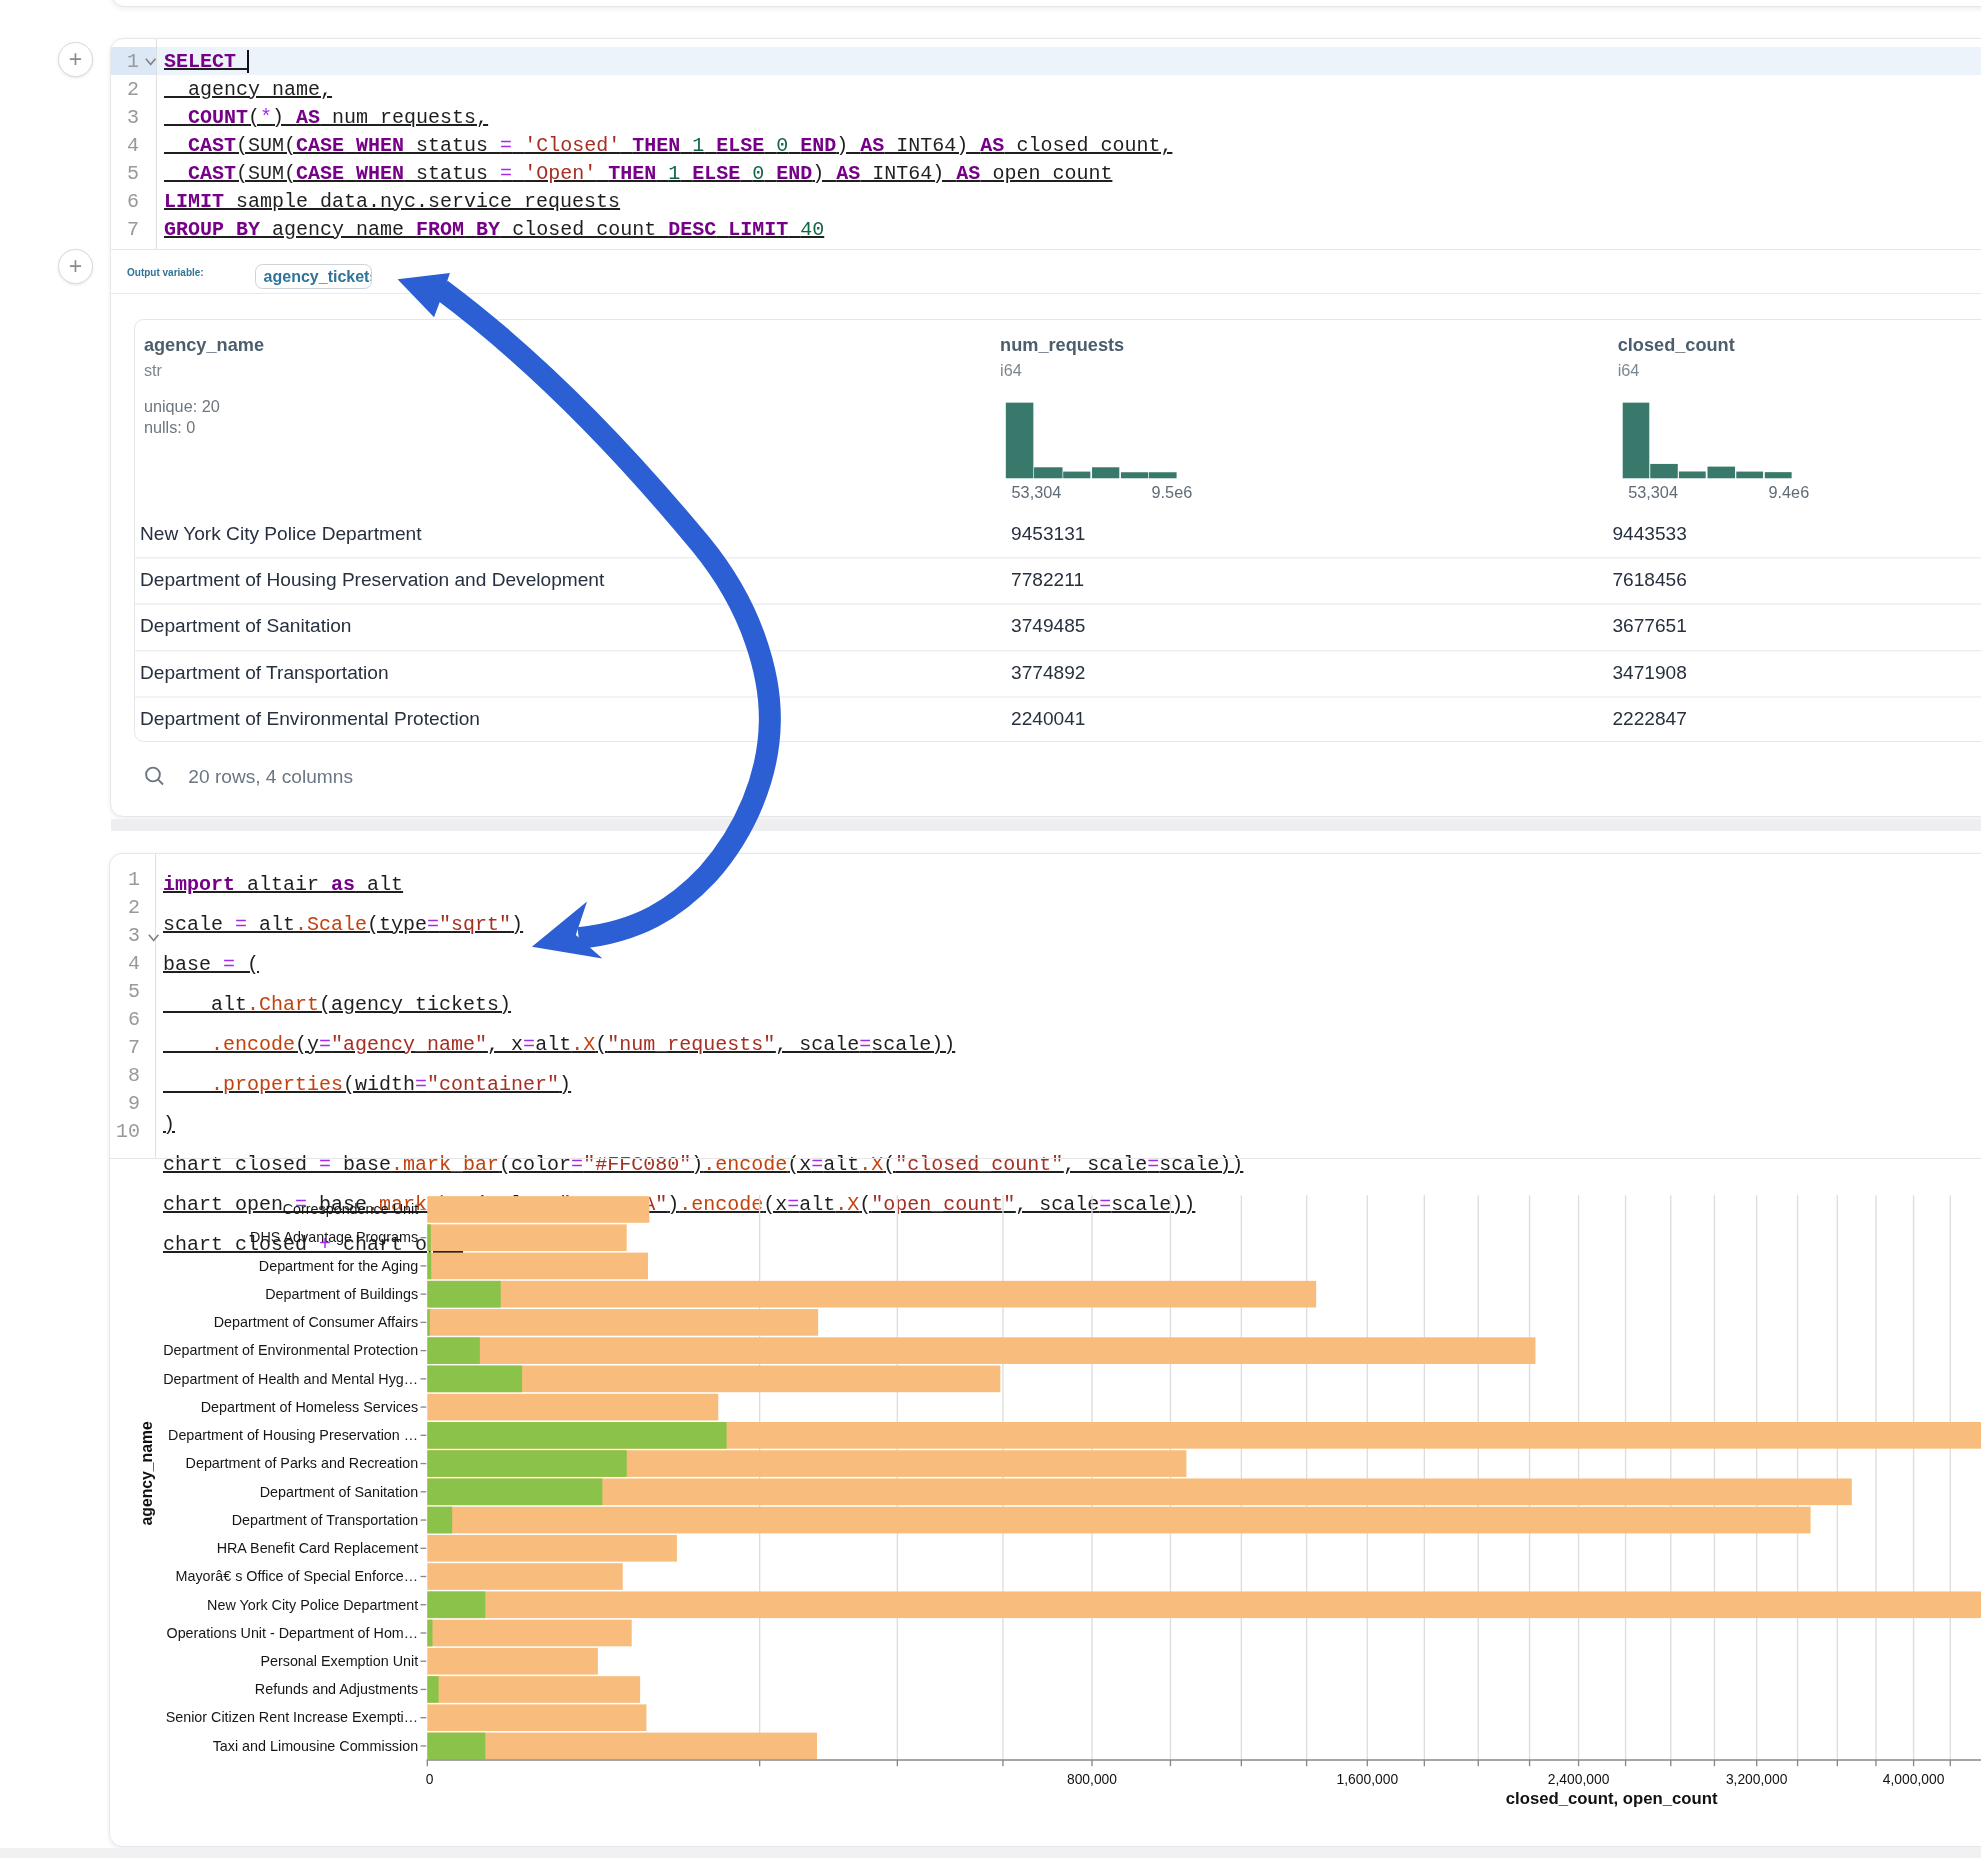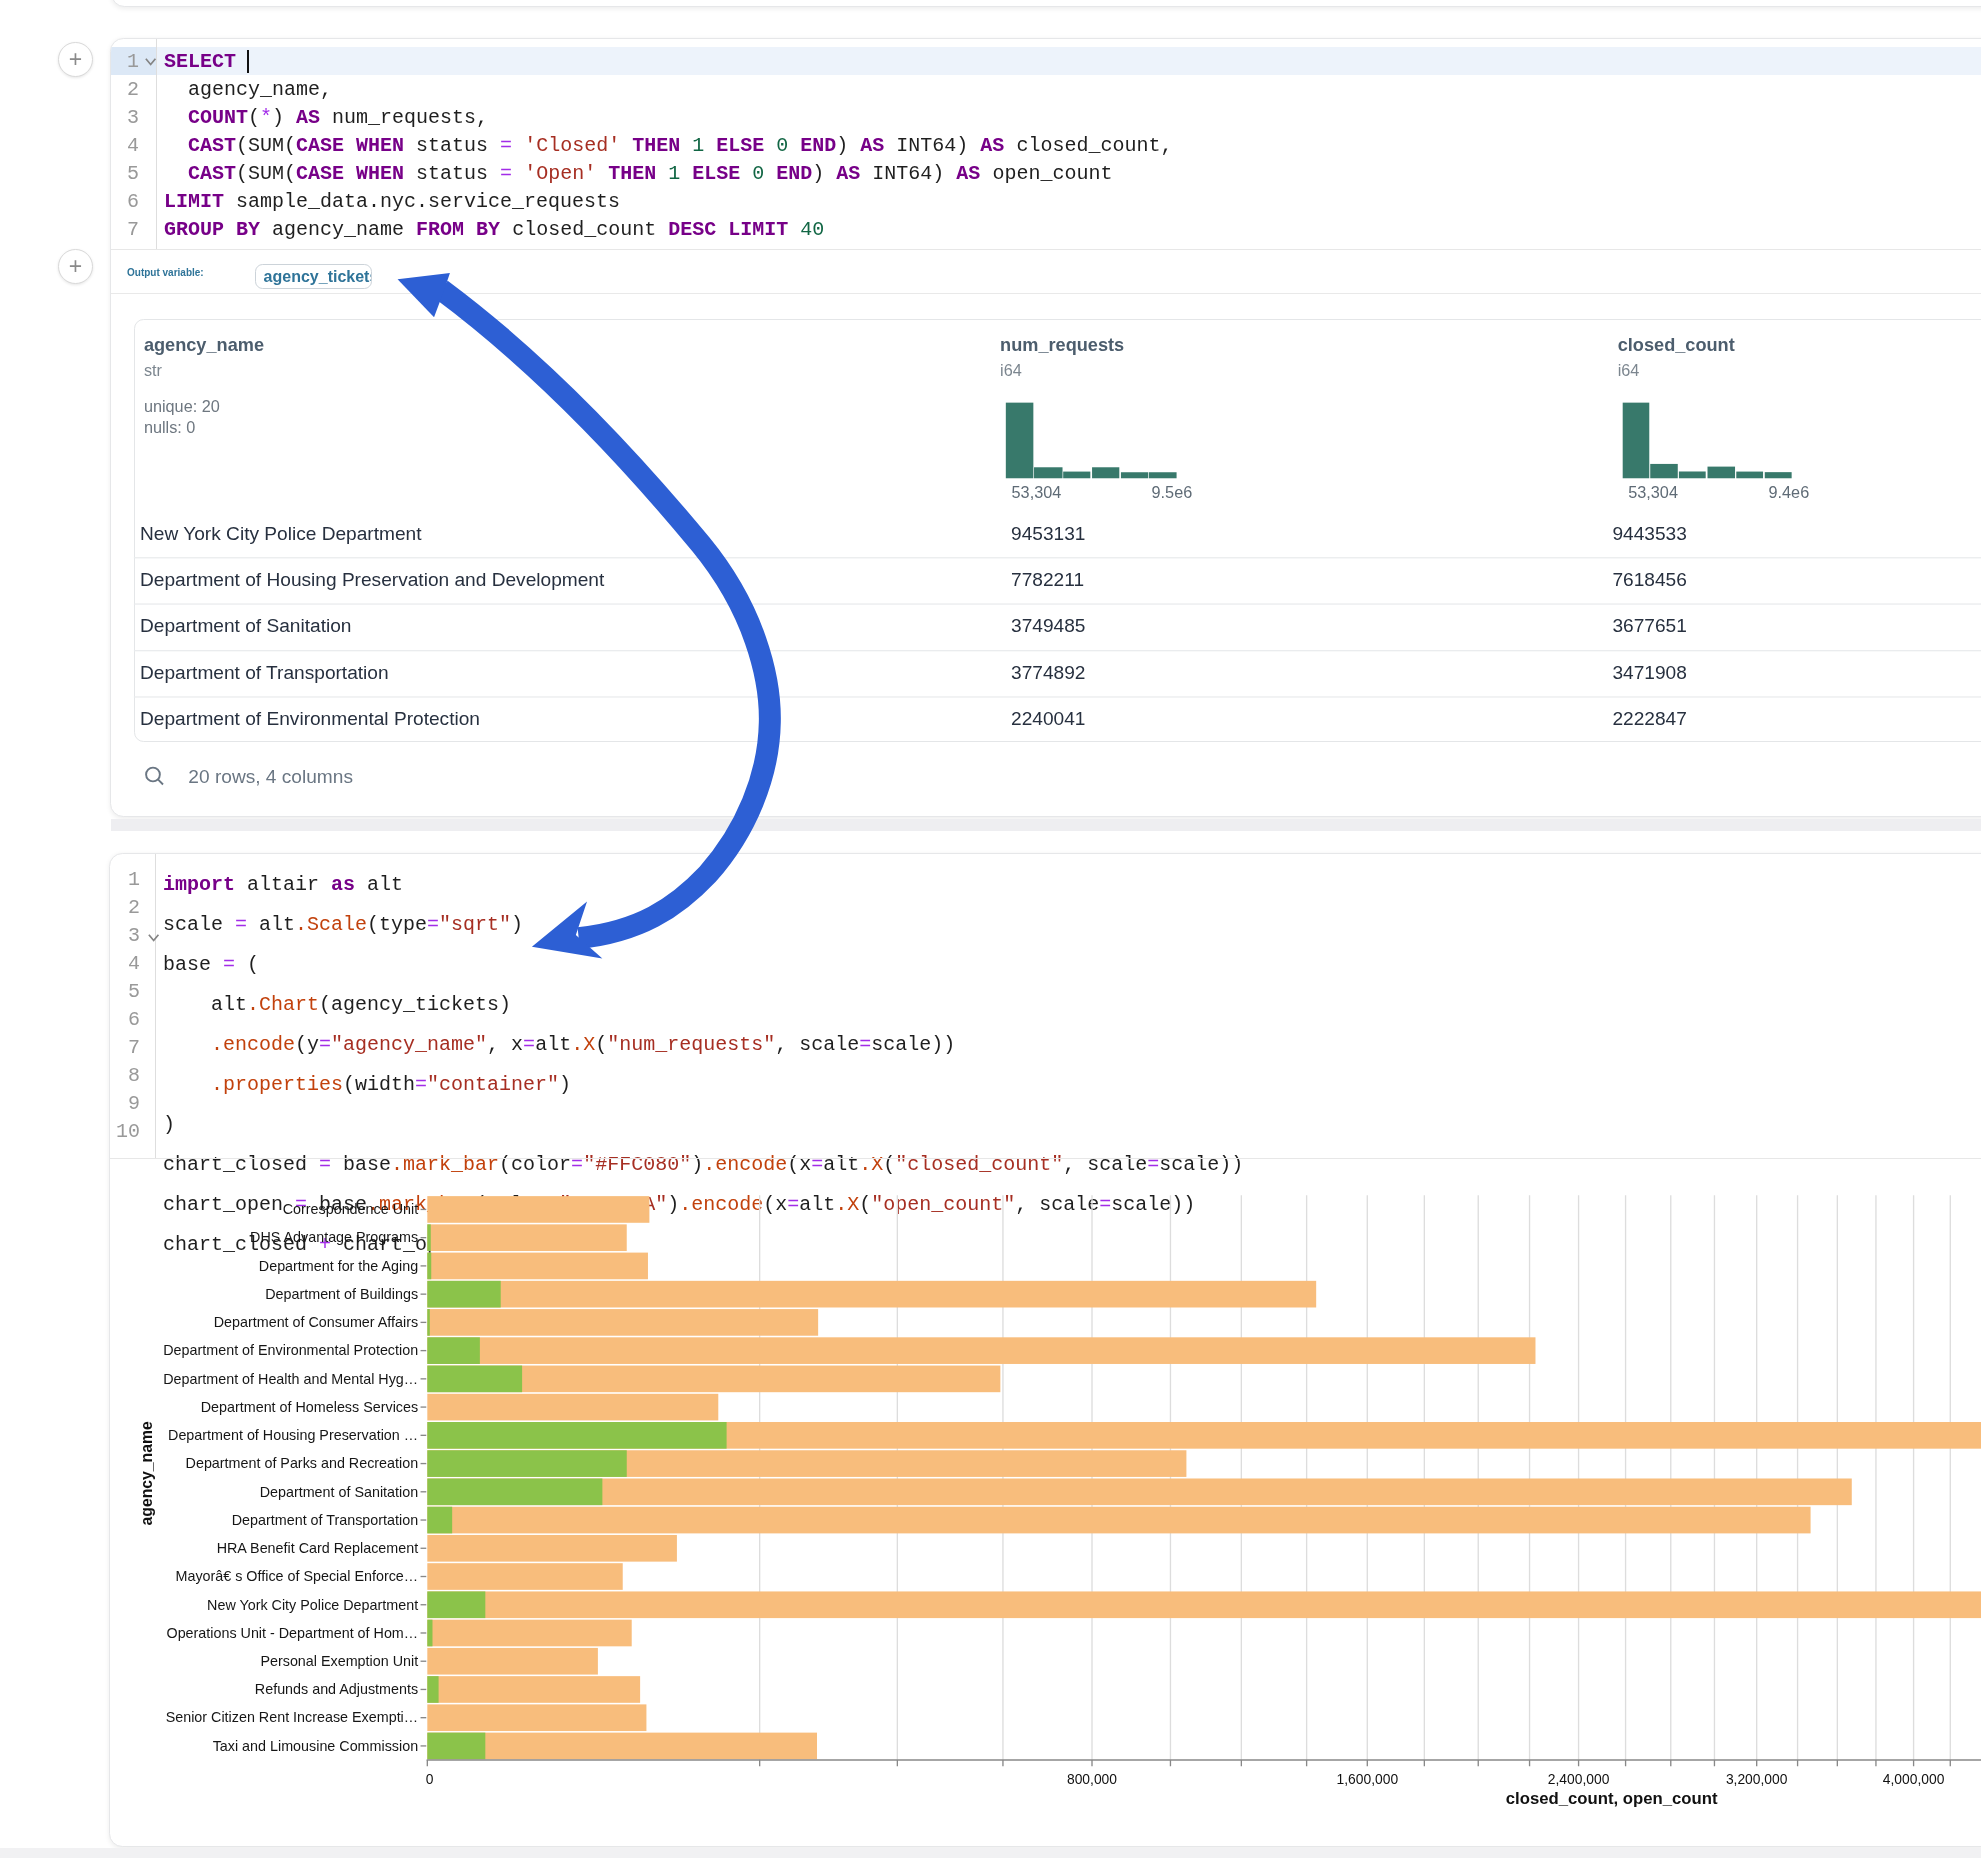--- a/index.html
+++ b/index.html
@@ -2,21 +2,21 @@
 <html><head>
 <meta charset="utf-8">
 <style>
   * { margin:0; padding:0; box-sizing:border-box; }
   html,body { width:1982px; height:1858px; background:#ffffff; overflow:hidden;
     font-family:"Liberation Sans", sans-serif; }
   .abs { position:absolute; }
   .card { position:absolute; background:#fff; border:1.4px solid #e6e7e9;
     border-radius:13.4px; box-shadow:0 1.9px 4.8px rgba(0,0,0,.07); }
   .code { position:absolute; left:163px; font-family:"Liberation Mono", monospace;
-    font-size:20px; line-height:27px; white-space:pre; color:#1f1f1f; }
+    font-size:20px; line-height:27px; white-space:pre; color:#1f1f1f;text-decoration:underline; }
   .gut { position:absolute; font-family:"Liberation Mono", monospace; font-size:20px;
     line-height:27px; color:#999; text-align:right; white-space:pre; }
   .kw { color:#770088; font-weight:bold; }
   .op { color:#a22ce8; }
   .str { color:#a62e22; }
   .num { color:#116644; }
   .fn { color:#c2410c; }
   .plus { position:absolute; width:35px; height:35px; border-radius:50%;
     background:#fff; border:1.4px solid #d9d9d9; box-shadow:0 1px 2.9px rgba(0,0,0,.10);
     color:#8a8a8a; font-size:23px; line-height:32px; text-align:center; }

